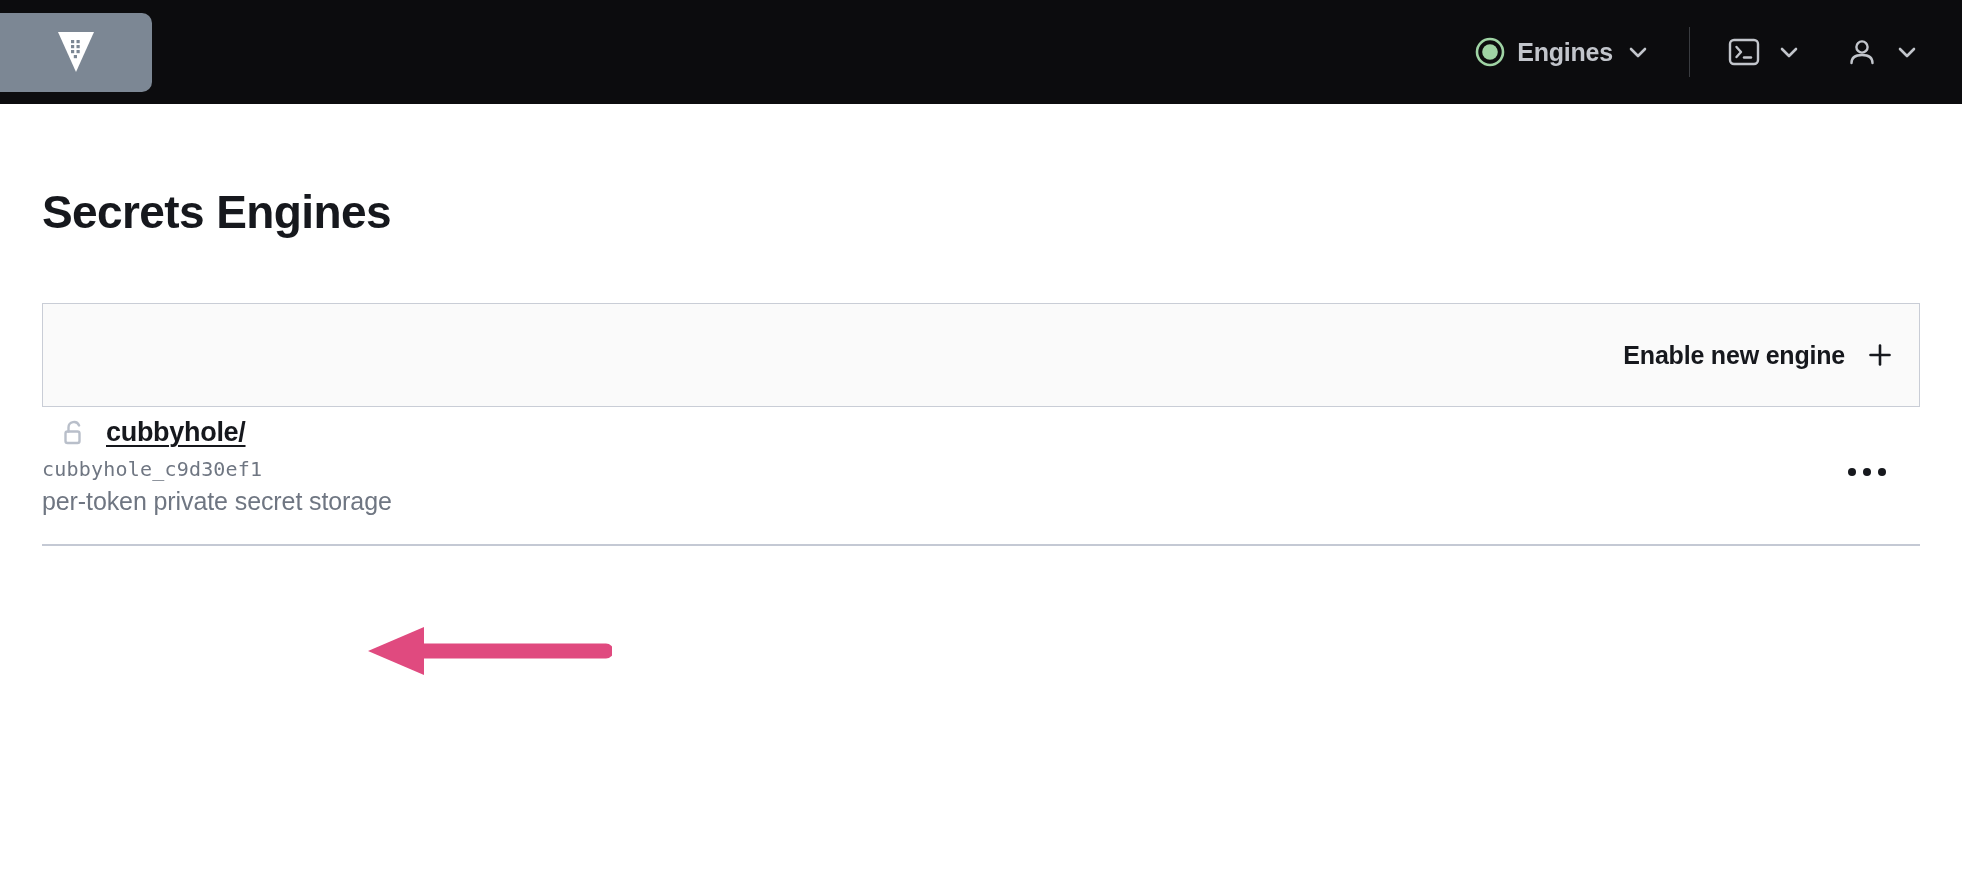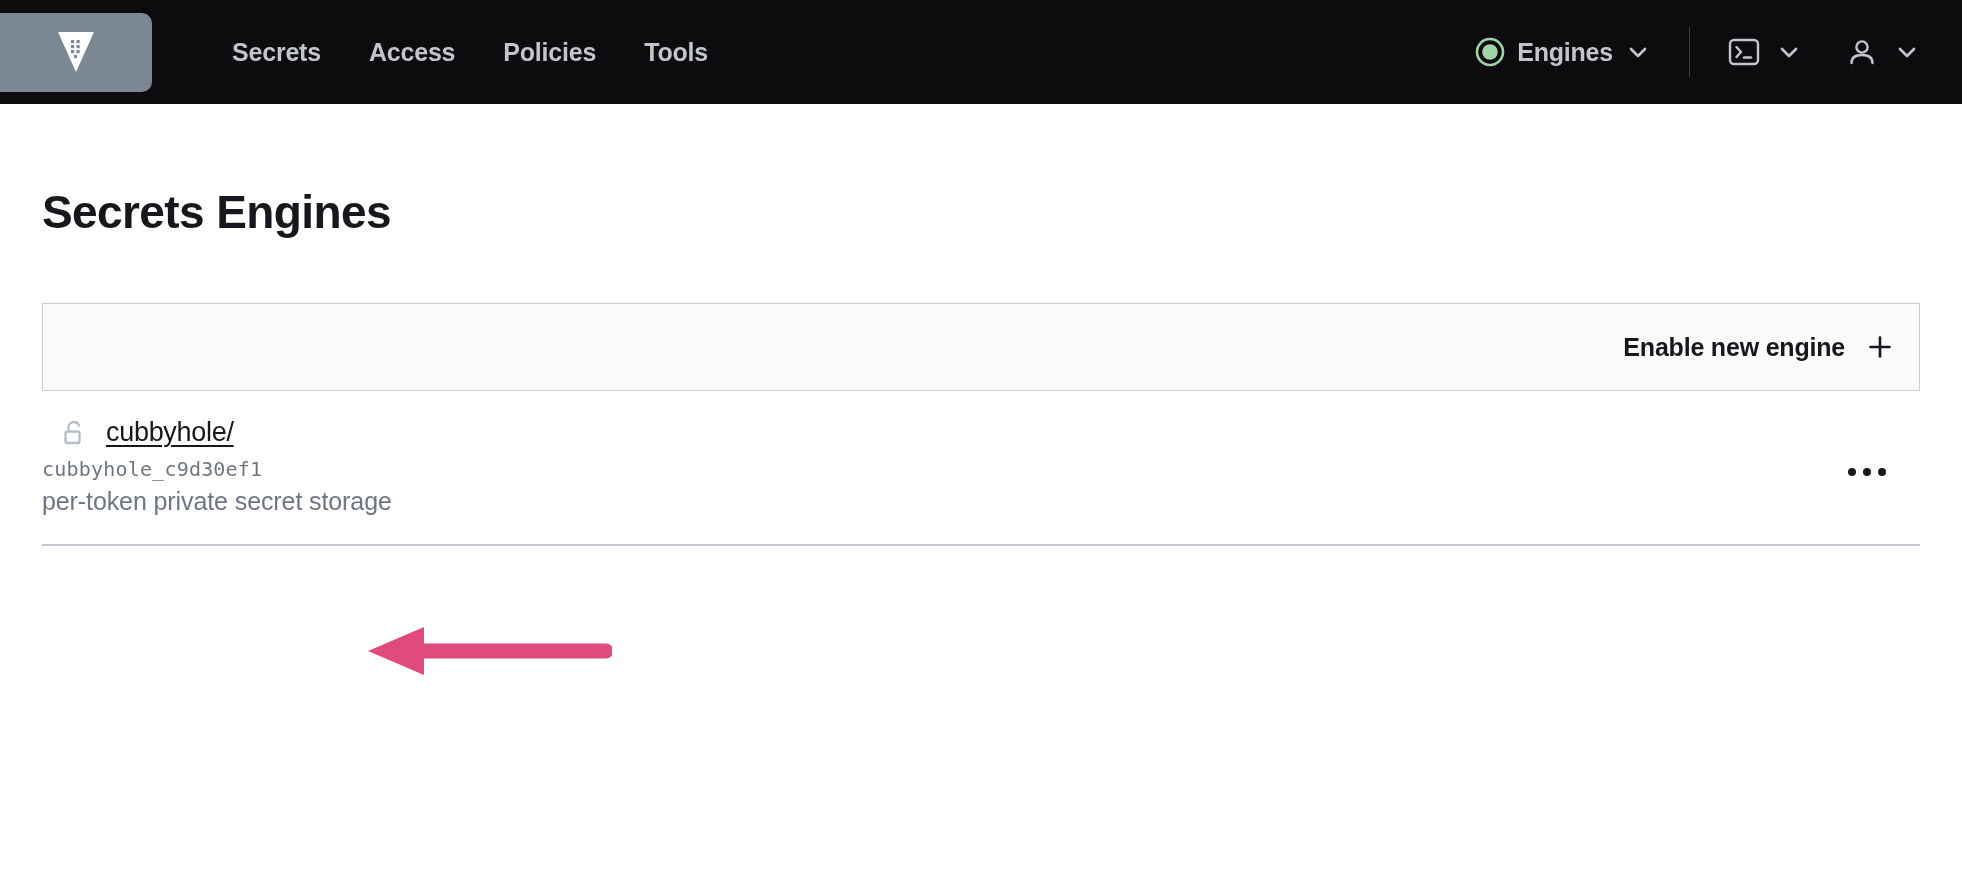--- a/index.html
+++ b/index.html
@@ -109,21 +109,21 @@
     color: #16181d;
     letter-spacing: -0.6px;
   }
 
   
   .toolbar-card {
     position: absolute;
     left: 42px;
     top: 199px;
     width: 1878px;
-    height: 88px;
+    height: 104px;
     background: #fafafa;
     border: 1px solid #c9cdd6;
     display: flex;
     justify-content: flex-end;
   }
   .enable-btn {
     display: flex;
     align-items: center;
     gap: 22px;
     padding-right: 26px;
@@ -153,21 +153,21 @@
 
   .engine-head {
     display: flex;
     align-items: center;
     gap: 17px;
     padding-left: 17px;
   }
   .engine-icon { width: 30px; height: 30px; display:block; flex:0 0 auto; }
   .engine-link {
     font-size: 27px;
-    font-weight: 400;
+    font-weight: 700;
     color: #16181d;
     text-decoration: underline;
     text-underline-offset: 4px;
     text-decoration-thickness: 2px;
     letter-spacing: -0.3px;
     cursor: pointer;
     white-space: nowrap;
   }
 
   .engine-meta {
@@ -228,26 +228,20 @@
           <rect x="20.5" y="10" width="3.2" height="3.2"></rect>
         <rect x="15" y="15" width="3.2" height="3.2"></rect>
           <rect x="20.5" y="15" width="3.2" height="3.2"></rect>
         <rect x="15" y="20" width="3.2" height="3.2"></rect>
           <rect x="20.5" y="20" width="3.2" height="3.2"></rect>
         <rect x="17.8" y="25" width="3.2" height="3.2"></rect>
       </g>
     </svg>
   </div>
 
-  <div class="nav-links">
-    <span class="nav-link">Secrets</span>
-    <span class="nav-link">Access</span>
-    <span class="nav-link">Policies</span>
-    <span class="nav-link">Tools</span>
-  </div>
 
   <div class="nav-right">
 
     <div class="status-group">
       <svg class="status-dot" viewBox="0 0 30 30">
         <circle cx="15" cy="15" r="13" fill="none" stroke="#9fd3a4" stroke-width="2.6"></circle>
         <circle cx="15" cy="15" r="7.8" fill="#9fd3a4"></circle>
       </svg>
       <span class="status-label">Engines</span>
       <svg class="chev" viewBox="0 0 26 26">

